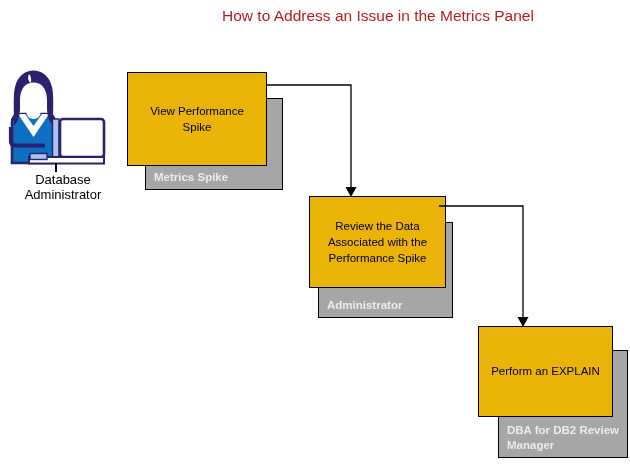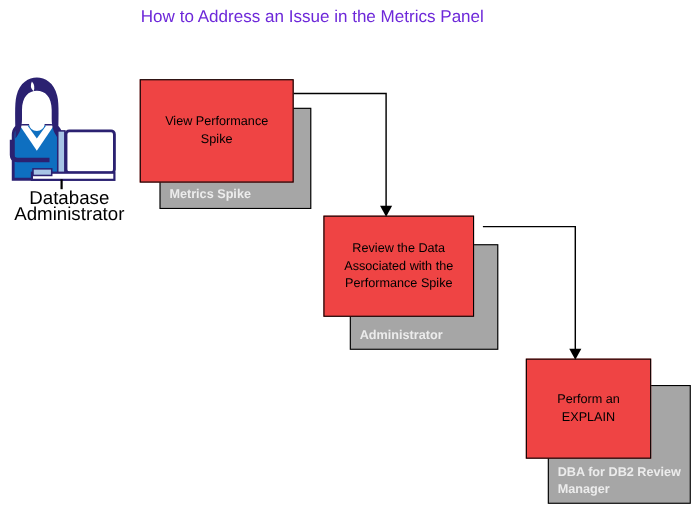--- a/index.html
+++ b/index.html
@@ -7,29 +7,30 @@
     position: relative;
     width: 630px;
     height: 465px;
     background: #ffffff;
     font-family: "Liberation Sans", sans-serif;
     overflow: hidden;
   }
   .title {
     position: absolute;
     left: 128px; top: 7px; width: 500px;
+    text-align: center;
     font-size: 15.5px;
     font-weight: normal;
-    color: #6d28d9;
+    color: #b91c1c;
     margin: 0;
   }
   
   .box {
     position: absolute;
-    background: #ef4444;
+    background: #eab308;
     border: 1.4px solid #000000;
     box-sizing: border-box;
     display: flex;
     align-items: center;
     justify-content: center;
     text-align: center;
     font-size: 11.5px;
     line-height: 1.4;
     color: #000000;
     padding: 4px 11px;
@@ -46,23 +47,23 @@
   .tag-label {
     position: absolute;
     left: 8px; right: 5px; bottom: 4px;
     font-size: 11.5px;
     font-weight: bold;
     line-height: 1.32;
     color: #ececec;
   }
   .s1-box { left: 127px; top: 72px;  width: 140px; height: 94px; }
   .s1-tag { left: 145px; top: 98px;  width: 138px; height: 92px; }
-  .s2-box { left: 294px; top: 196px; width: 137px; height: 92px; }
+  .s2-box { left: 309px; top: 196px; width: 137px; height: 92px; }
   .s2-tag { left: 318px; top: 222px; width: 135px; height: 96px; }
-  .s3-box { left: 478px; top: 326px; width: 114px; height: 91px; text-align: center; }
+  .s3-box { left: 478px; top: 326px; width: 135px; height: 91px; text-align: center; }
   .s3-tag { left: 498px; top: 350px; width: 130px; height: 108px; }
 
   .connectors {
     position: absolute;
     left: 0; top: 0;
     z-index: 3;
     pointer-events: none;
   }
   .actor {
     position: absolute;
@@ -73,21 +74,21 @@
   .leader {
     position: absolute;
     left: 55px; top: 163px;
     width: 1.5px; height: 9px;
     background: #000000;
   }
   .actor-label {
     position: absolute;
     left: 8px; top: 172px; width: 110px;
     text-align: center;
-    font-size: 17px;
+    font-size: 13px;
     line-height: 15px;
     color: #000000;
   }
 </style>
 </head>
 <body>
 
 <div id="canvas">
 
   <h1 class="title">How to Address an Issue in the Metrics Panel</h1>

